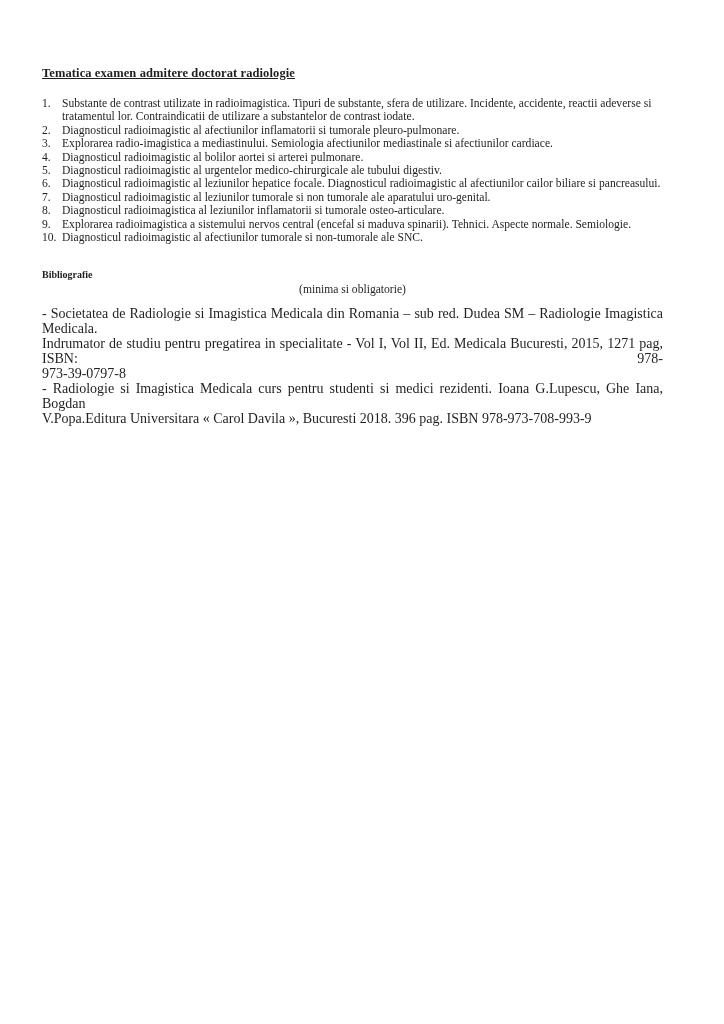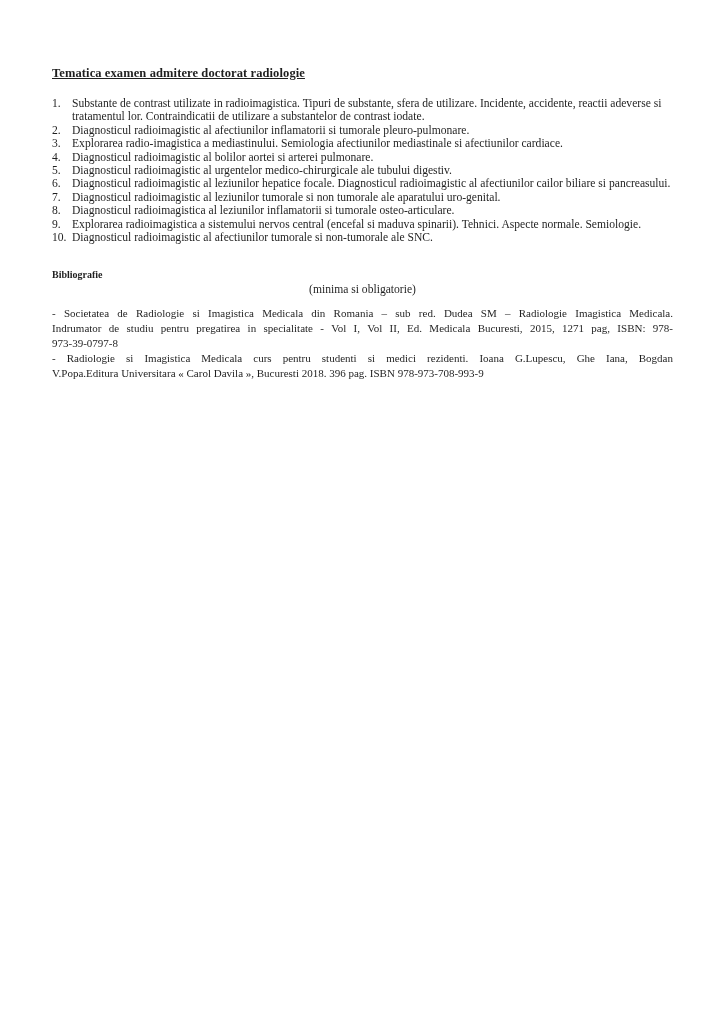--- a/index.html
+++ b/index.html
@@ -10,21 +10,21 @@
   body {
     width: 724px;
     height: 1024px;
     position: relative;
     font-family: "Liberation Serif", "DejaVu Serif", serif;
     color: #1f1f1f;
     overflow: hidden;
   }
   .page {
     position: absolute;
-    left: 52px;
+    left: 42px;
     top: 66px;
     width: 621px;
   }
   .title {
     font-size: 12.5px;
     line-height: 15px;
     font-weight: bold;
     text-decoration: underline;
     margin: 0 0 16px 0;
     letter-spacing: 0.1px;
@@ -51,21 +51,21 @@
     font-weight: bold;
     margin: 23px 0 0 0;
   }
   .bib-sub {
     font-size: 11.6px;
     line-height: 15px;
     margin: 0 0 9px 0;
     text-align: center;
   }
   .bib-entry {
-    font-size: 11px;
+    font-size: 14px;
     line-height: 15px;
   }
   .bib-line {
     text-align: justify;
     text-align-last: justify;
   }
   .bib-entry .bib-line:last-child {
     text-align-last: left;
   }
 </style>

